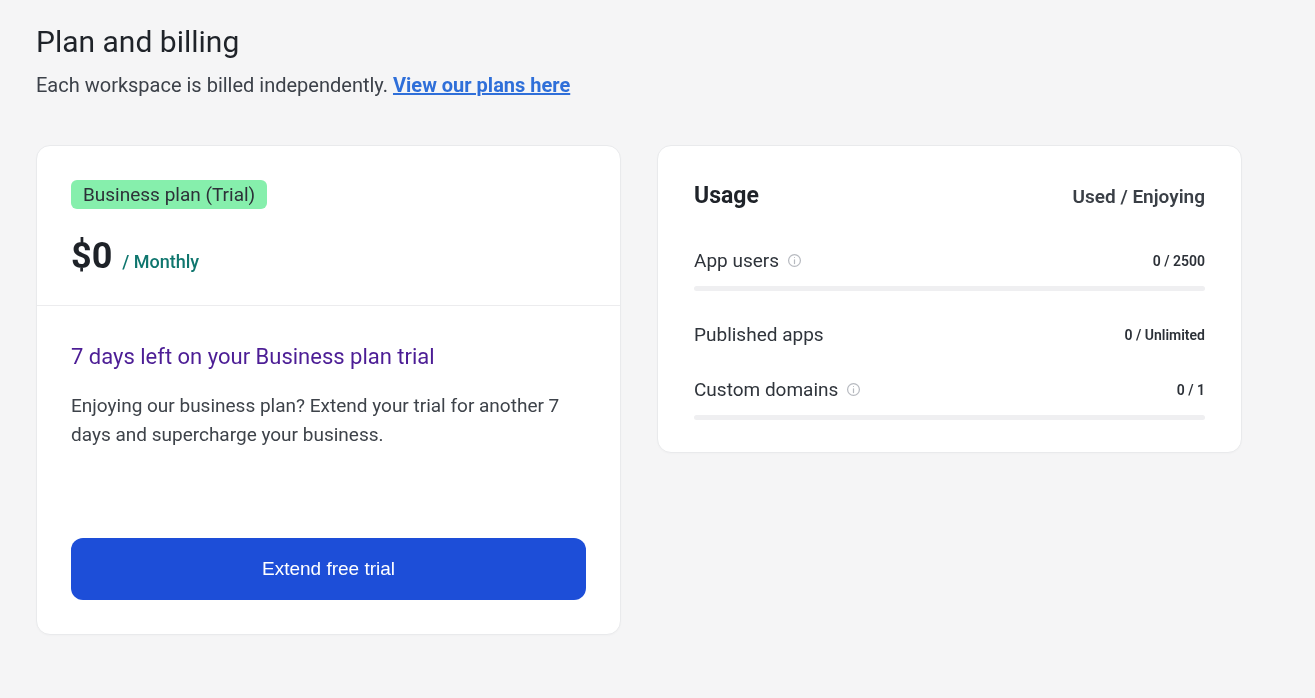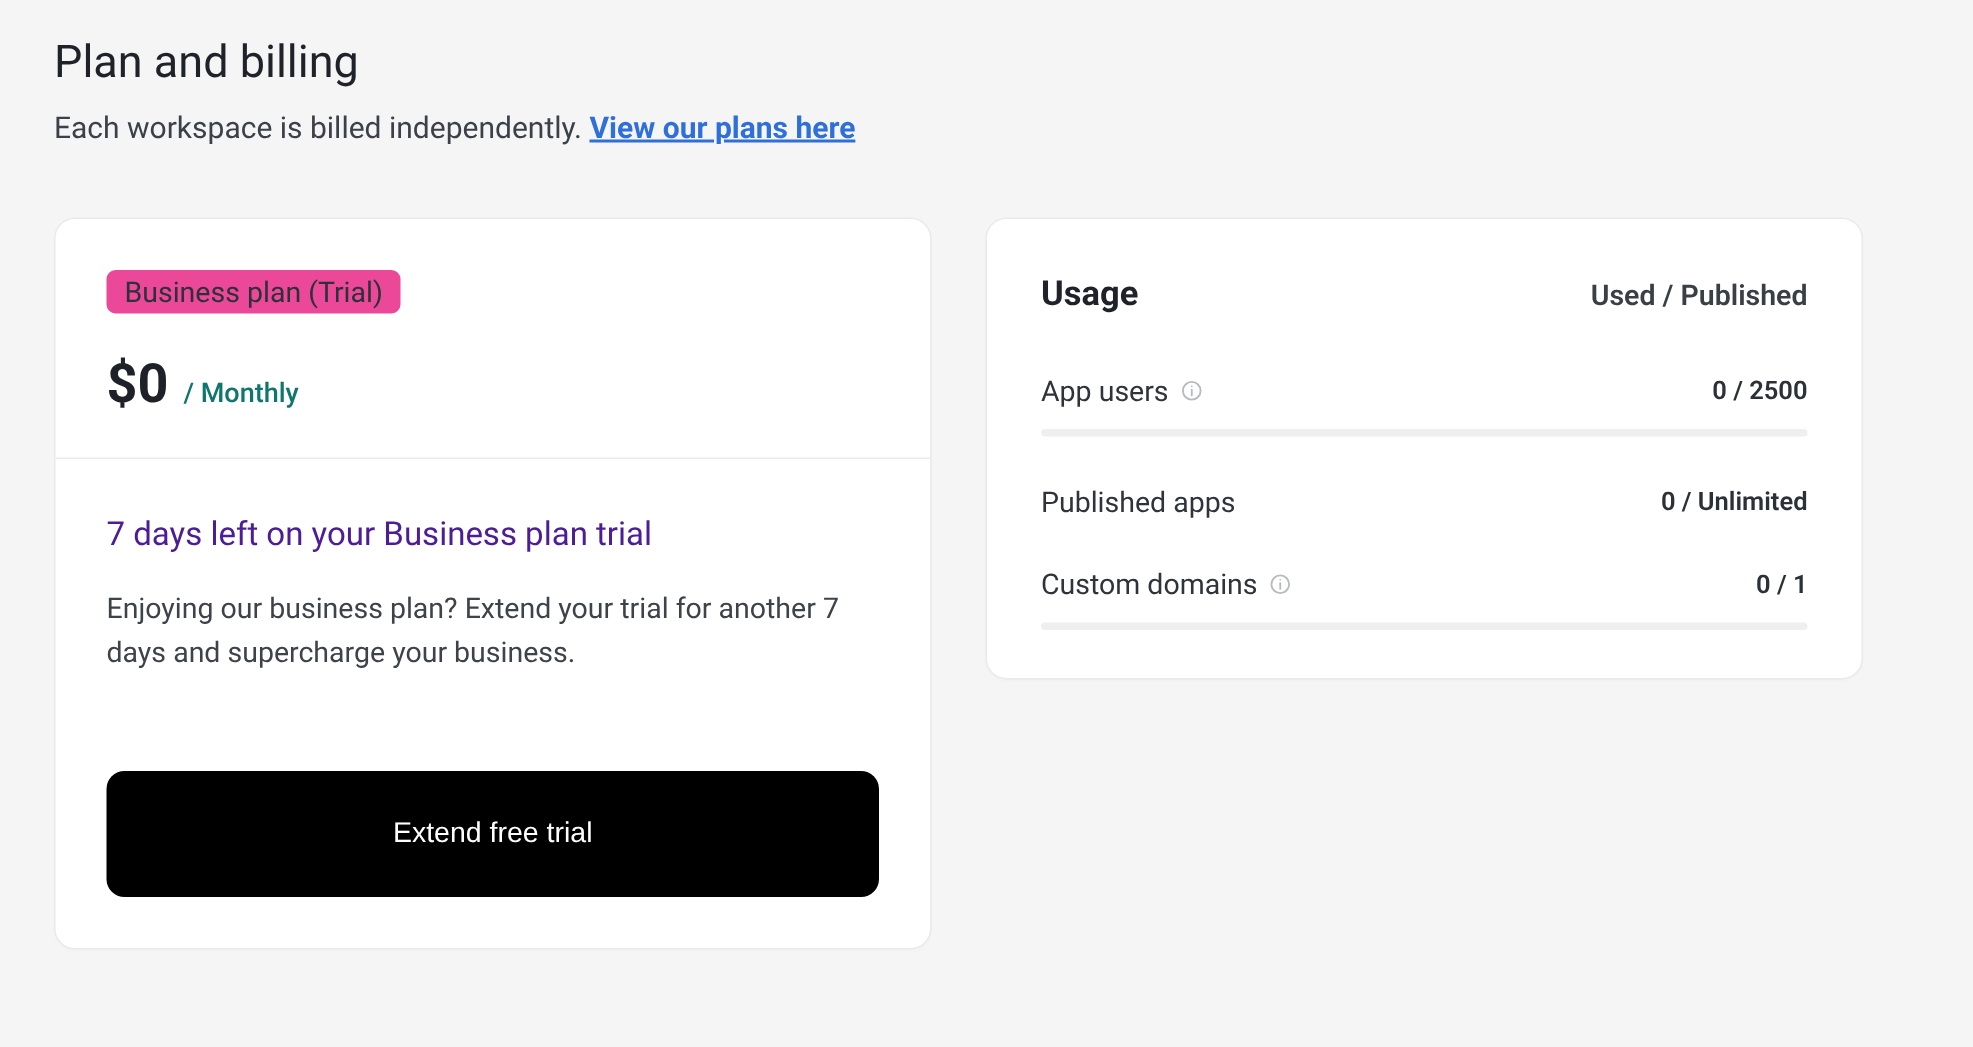--- a/index.html
+++ b/index.html
@@ -42,21 +42,21 @@
       box-shadow: 0 1px 2px rgba(0,0,0,0.02);
     }
     .plan-card {
       width: 585px;
     }
     .plan-top {
       padding: 34px 34px 28px 34px;
     }
     .plan-badge {
       display: inline-block;
-      background: #ec4899;
+      background: #86efac;
       color: #2d3138;
       font-size: 19px;
       padding: 3px 12px;
       border-radius: 6px;
       margin-bottom: 26px;
     }
     .plan-price-row {
       display: flex;
       align-items: baseline;
       gap: 10px;
@@ -86,28 +86,29 @@
       margin-bottom: 22px;
     }
     .trial-body {
       font-size: 19px;
       line-height: 1.55;
       color: #3e434a;
       margin-bottom: 64px;
     }
     .extend-button {
       width: 100%;
-      background: #000000;
+      background: #1d4ed8;
       color: #ffffff;
       border: none;
       border-radius: 12px;
       font-size: 19px;
       font-weight: 500;
-      padding: 31px 0;
+      padding: 20px 0;
       cursor: pointer;
+      margin-top: 24px;
     }
     .usage-card {
       width: 585px;
       padding: 36px 36px 32px 36px;
     }
     .usage-header {
       display: flex;
       justify-content: space-between;
       align-items: baseline;
       margin-bottom: 40px;
@@ -147,21 +148,21 @@
       height: 15px;
       display: inline-flex;
       align-items: center;
       justify-content: center;
     }
     .info-icon svg {
       width: 15px;
       height: 15px;
     }
     .usage-value {
-      font-size: 17px;
+      font-size: 14px;
       font-weight: 600;
       color: #2c3138;
     }
     .progress-track {
       width: 100%;
       height: 5px;
       background: #efeff1;
       border-radius: 3px;
     }
   </style>
@@ -188,21 +189,21 @@
       <div class="plan-bottom">
         <h2 class="trial-heading">7 days left on your Business plan trial</h2>
         <p class="trial-body">Enjoying our business plan? Extend your trial for another 7 days and supercharge your business.</p>
         <button class="extend-button">Extend free trial</button>
       </div>
     </div>
 
     <div class="card usage-card">
       <div class="usage-header">
         <span class="usage-title">Usage</span>
-        <span class="usage-header-right">Used / Published</span>
+        <span class="usage-header-right">Used / Enjoying</span>
       </div>
 
       <div class="usage-item">
         <div class="usage-item-row">
           <span class="usage-label">
             <span>App users</span>
             <span class="info-icon">
               <svg viewBox="0 0 16 16" fill="none" stroke="#b7bac0" stroke-width="1.3">
                 <circle cx="8" cy="8" r="6.3"></circle>
                 <line x1="8" y1="7.2" x2="8" y2="11.3" stroke-linecap="round"></line>

